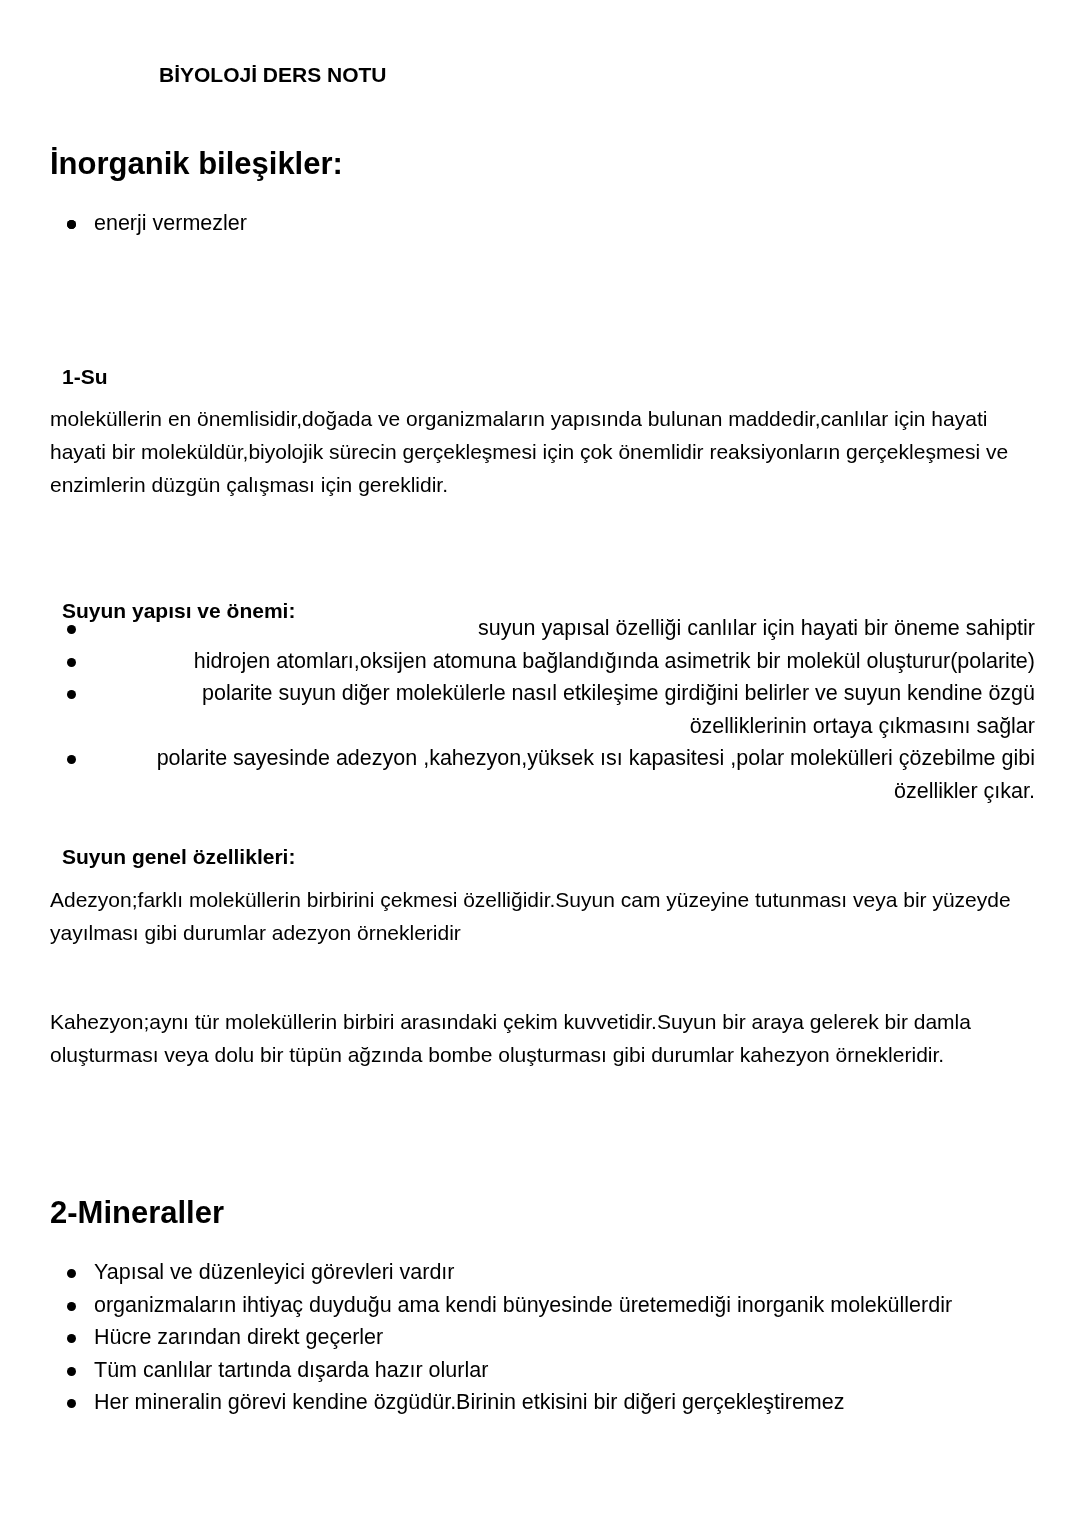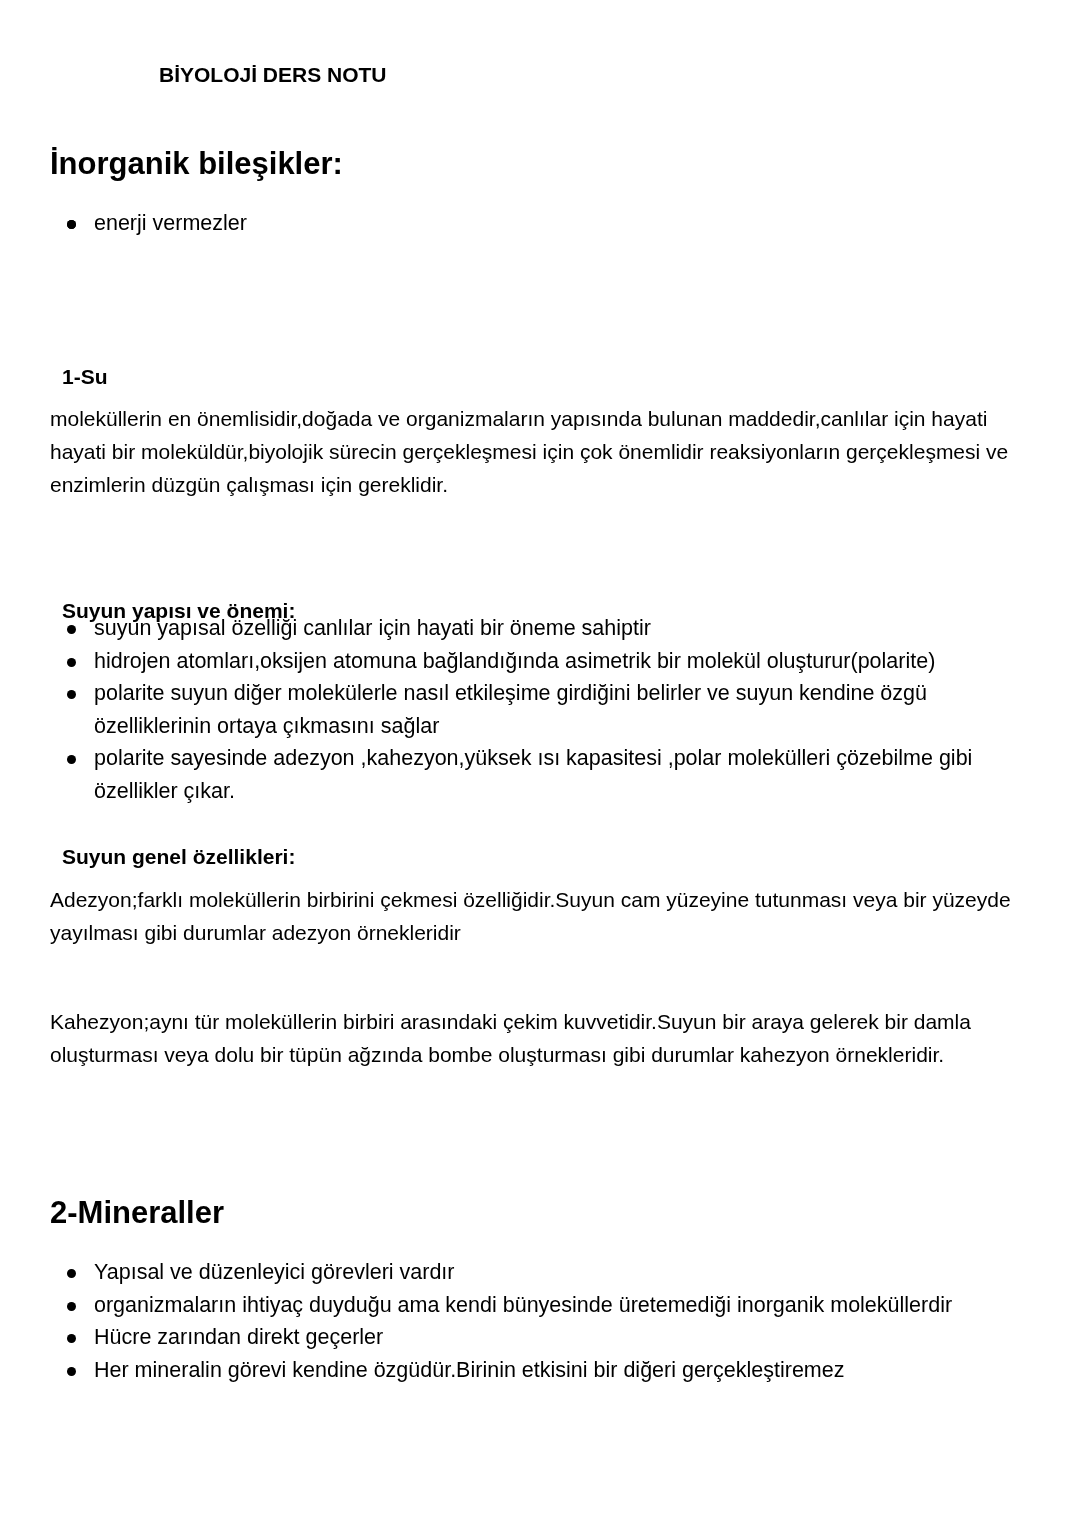--- a/index.html
+++ b/index.html
@@ -82,32 +82,33 @@
   <h1 class="h1" style="top:145px;">İnorganik bileşikler:</h1>
   <ul class="blist" style="top:207px;">
     <li><span class="bullet"></span></li>
     <li><span class="bullet"></span><span>enerji vermezler</span></li>
   </ul>
 
   <h3 class="h3" style="top:352px;">1-Su</h3>
   <p class="para" style="top:402px;">moleküllerin en önemlisidir,doğada ve organizmaların yapısında bulunan maddedir,canlılar için hayati hayati bir moleküldür,biyolojik sürecin gerçekleşmesi için çok önemlidir reaksiyonların gerçekleşmesi ve enzimlerin düzgün çalışması için gereklidir.</p>
 
   <h3 class="h3" style="top:586px;">Suyun yapısı ve önemi:</h3>
-  <ul class="blist" style="top:612px;">
+  <ul class="blist" style="top:612px;text-align:right;">
     <li><span class="bullet"></span><span>suyun yapısal özelliği canlılar için hayati bir öneme sahiptir</span></li>
     <li><span class="bullet"></span><span>hidrojen atomları,oksijen atomuna bağlandığında asimetrik bir molekül oluşturur(polarite)</span></li>
     <li><span class="bullet"></span><span>polarite suyun diğer molekülerle nasıl etkileşime girdiğini belirler ve suyun kendine özgü özelliklerinin ortaya çıkmasını sağlar</span></li>
     <li><span class="bullet"></span><span>polarite sayesinde adezyon ,kahezyon,yüksek ısı kapasitesi ,polar molekülleri çözebilme gibi özellikler çıkar.</span></li>
   </ul>
 
   <h3 class="h3" style="top:832px;">Suyun genel özellikleri:</h3>
   <p class="para" style="top:883px;">Adezyon;farklı moleküllerin birbirini çekmesi özelliğidir.Suyun cam yüzeyine tutunması veya bir yüzeyde yayılması gibi durumlar adezyon örnekleridir</p>
   <p class="para" style="top:1005px;">Kahezyon;aynı tür moleküllerin birbiri arasındaki çekim kuvvetidir.Suyun bir araya gelerek bir damla oluşturması veya dolu bir tüpün ağzında bombe oluşturması gibi durumlar kahezyon örnekleridir.</p>
 
   <h1 class="h1" style="top:1194px;">2-Mineraller</h1>
   <ul class="blist" style="top:1256px;">
     <li><span class="bullet"></span><span>Yapısal ve düzenleyici görevleri vardır</span></li>
     <li><span class="bullet"></span><span>organizmaların ihtiyaç duyduğu ama kendi bünyesinde üretemediği inorganik moleküllerdir</span></li>
     <li><span class="bullet"></span><span>Hücre zarından direkt geçerler</span></li>
+    <li><span class="bullet"></span><span>Tüm canlılar tartında dışarda hazır olurlar</span></li>
     <li><span class="bullet"></span><span>Her mineralin görevi kendine özgüdür.Birinin etkisini bir diğeri gerçekleştiremez</span></li>
   </ul>
 
 </div>
 
 </body></html>

